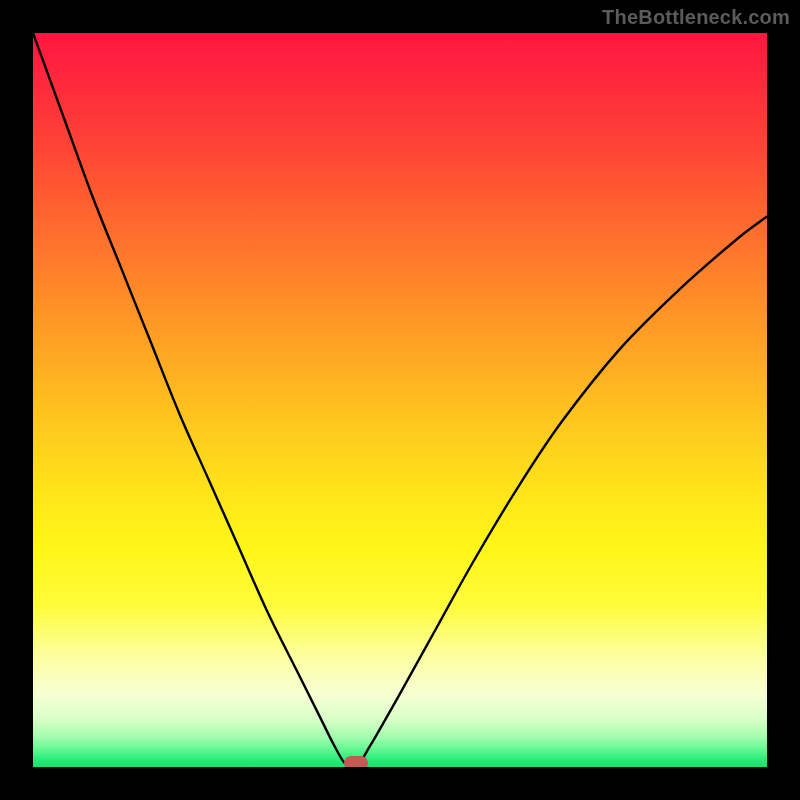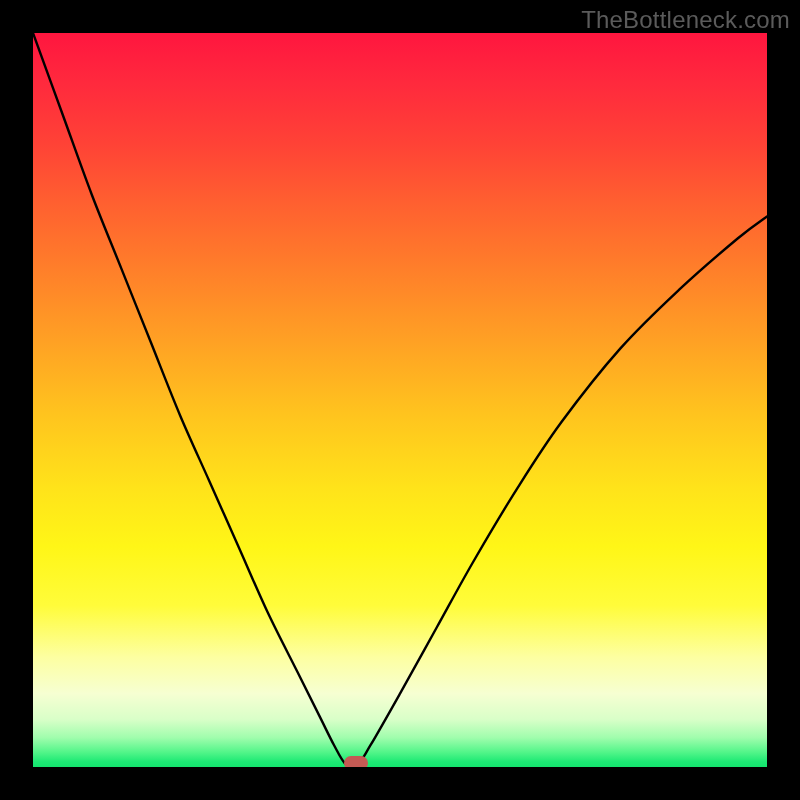--- a/index.html
+++ b/index.html
@@ -46,22 +46,22 @@
       #52f589 98%,
       #1de974 99.3%,
       #14e56e 100%
     );
   }
   .watermark {
     position: absolute;
     top: 6px;
     right: 10px;
     color: #5b5b5b;
-    font-size: 24px;
-    font-weight: 400;
+    font-size: 20px;
+    font-weight: 700;
     letter-spacing: 0.2px;
     user-select: none;
   }
   svg.curve {
     position: absolute;
     inset: 0;
   }
   .marker {
     position: absolute;
     width: 24px;

